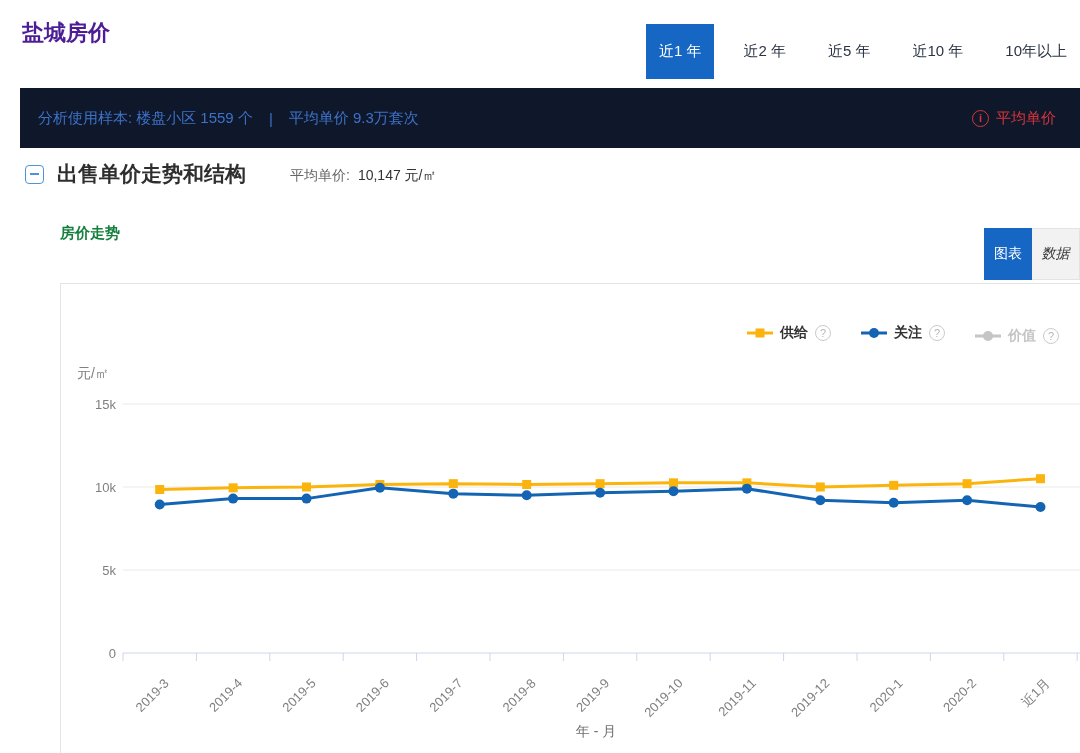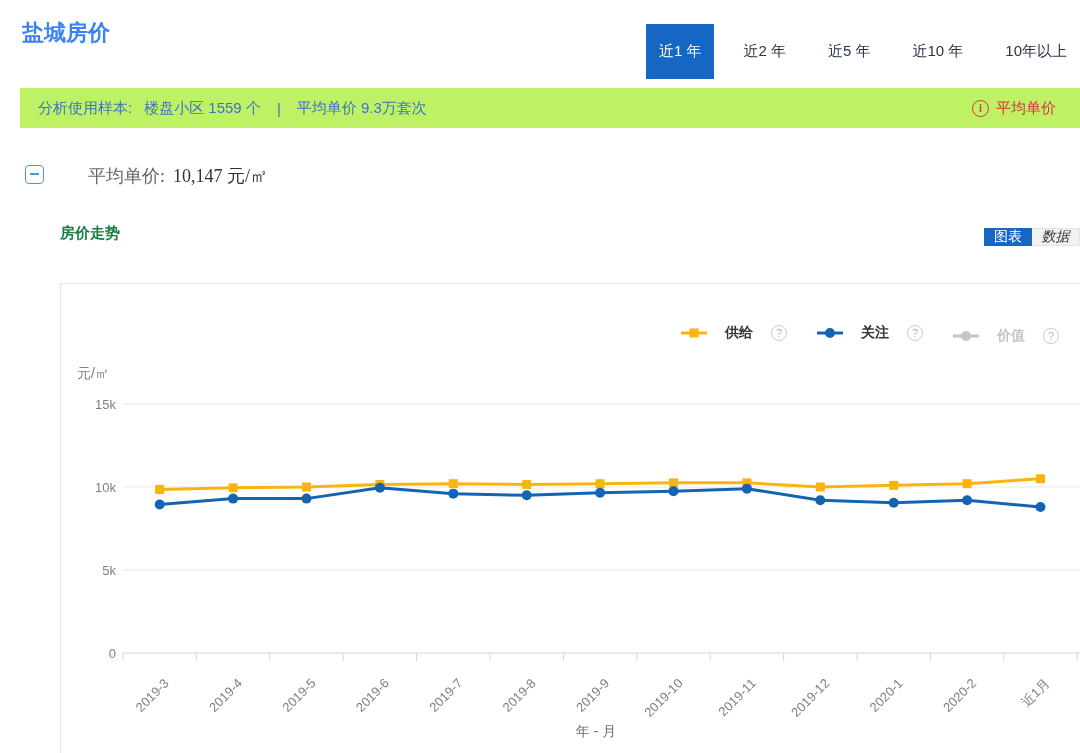--- a/index.html
+++ b/index.html
@@ -2,55 +2,55 @@
 <html><head>
 <meta charset="utf-8">
 <style>
   * { margin:0; padding:0; box-sizing:border-box; }
   html,body { background:#fff; }
   body {
     position:relative; width:1080px; height:753px; overflow:hidden;
     font-family:"Liberation Sans","DejaVu Sans",sans-serif; color:#333;
   }
   
-  .page-title { position:absolute; left:22px; top:18px; font-size:22px; font-weight:bold; color:#3b82f6;text-align:center; }
+  .page-title { position:absolute; left:22px; top:18px; font-size:22px; font-weight:bold; color:#4c1d95;text-align:center; }
   .tabs { position:absolute; right:0; top:24px; display:flex; align-items:center; }
   .tab { padding:18px 13px; font-size:15px; color:#2b3445; margin-left:16px; cursor:pointer; white-space:nowrap; }
   .tab.active { background:#1666C4; color:#fff; }
   
-  .info-bar { position:absolute; left:20px; right:0; top:88px; height:40px; background:#bef264;
+  .info-bar { position:absolute; left:20px; right:0; top:88px; height:60px; background:#0f172a;
               display:flex; align-items:center; padding:9px 18px; font-size:15px; color:#3D72C8; }
   .info-bar .sep { margin:0 16px; }
   .correction { margin-left:auto; display:flex; align-items:center; gap:7px; color:#D6353C;
                 font-size:15px; cursor:pointer; padding-right:6px; }
   .info-icon { width:17px; height:17px; border:1.5px solid #D6353C; border-radius:50%;
                display:flex; align-items:center; justify-content:center;
                font-size:11px; font-weight:bold; line-height:1; }
   
   .section-header { position:absolute; left:25px; top:160px; display:flex; align-items:center; }
   .minus-icon { width:19px; height:19px; border:1.5px solid #4D94DB; border-radius:4px;
                 position:relative; cursor:pointer; flex:0 0 auto; }
   .minus-icon::after { content:""; position:absolute; left:4px; right:4px; top:50%; height:2px;
                        margin-top:-1px; background:#4D94DB; }
   .section-title { font-size:21px; font-weight:600; color:#2e2e2e; margin-left:13px; }
-  .avg { margin-left:44px; font-size:18px; color:#666; margin-top:4px;font-family:Liberation Serif, serif; }
+  .avg { margin-left:44px; font-size:14px; color:#666; margin-top:4px; }
   .avg .avg-value { color:#333; margin-left:8px; }
   
   .trend-title { position:absolute; left:60px; top:224px; font-size:15px; font-weight:bold; color:#15803d; }
   .view-toggle { position:absolute; right:0; top:228px; display:flex; }
-  .toggle-btn { min-width:48px; height:18px; display:flex; align-items:center; justify-content:center;
+  .toggle-btn { min-width:48px; height:52px; display:flex; align-items:center; justify-content:center;
                 font-size:14px; background:#F2F2F2; color:#333; border:1px solid #E3E3E3; cursor:pointer; }
   .toggle-btn + .toggle-btn { border-left:none;font-style:italic; }
   .toggle-btn.active { background:#1666C4; color:#fff; border-color:#1666C4; }
   
   .chart-card { position:absolute; left:60px; top:283px; right:-2px; bottom:-10px;
                 border:1px solid #E4E4E4; background:#fff; }
   #chart-svg { position:absolute; left:0; top:0; }
   .legend { position:absolute; top:36px; right:22px; display:flex; gap:30px; align-items:center; }
-  .legend-item { display:flex; align-items:center; gap:18px; font-size:14px; font-weight:600;
+  .legend-item { display:flex; align-items:center; gap:7px; font-size:14px; font-weight:600;
                  color:#333; cursor:pointer; }
   .legend-item.disabled { color:#C5C5C5;margin-top:7px; }
   .help-icon { width:16px; height:16px; border:1px solid #CBCBCB; border-radius:50%;
                display:flex; align-items:center; justify-content:center;
                color:#B5B5B5; font-size:11px; font-weight:400; cursor:pointer; }
 </style>
 </head>
 <body>
 
 <h1 class="page-title">盐城房价</h1>
@@ -58,31 +58,32 @@
 <div class="tabs">
   <div class="tab active">近1 年</div>
   <div class="tab">近2 年</div>
   <div class="tab">近5 年</div>
   <div class="tab">近10 年</div>
   <div class="tab">10年以上</div>
 </div>
 
 <div class="info-bar">
   <span>分析使用样本:</span>
-  <span style="margin-left:12px;">楼盘小区 1559 个</span>
+  <span style="margin-left:4px;">楼盘小区 1559 个</span>
   <span class="sep">|</span>
   <span>平均单价 9.3万套次</span>
   <span class="correction">
     <span class="info-icon">i</span>
     <span>平均单价</span>
   </span>
 </div>
 
 <div class="section-header">
   <span class="minus-icon"></span>
+  <span class="section-title">出售单价走势和结构</span>
   <span class="avg">
     <span>平均单价:</span><span class="avg-value">10,147 元/㎡</span>
   </span>
 </div>
 
 <div class="trend-title">房价走势</div>
 <div class="view-toggle">
   <div class="toggle-btn active">图表</div>
   <div class="toggle-btn">数据</div>
 </div>

